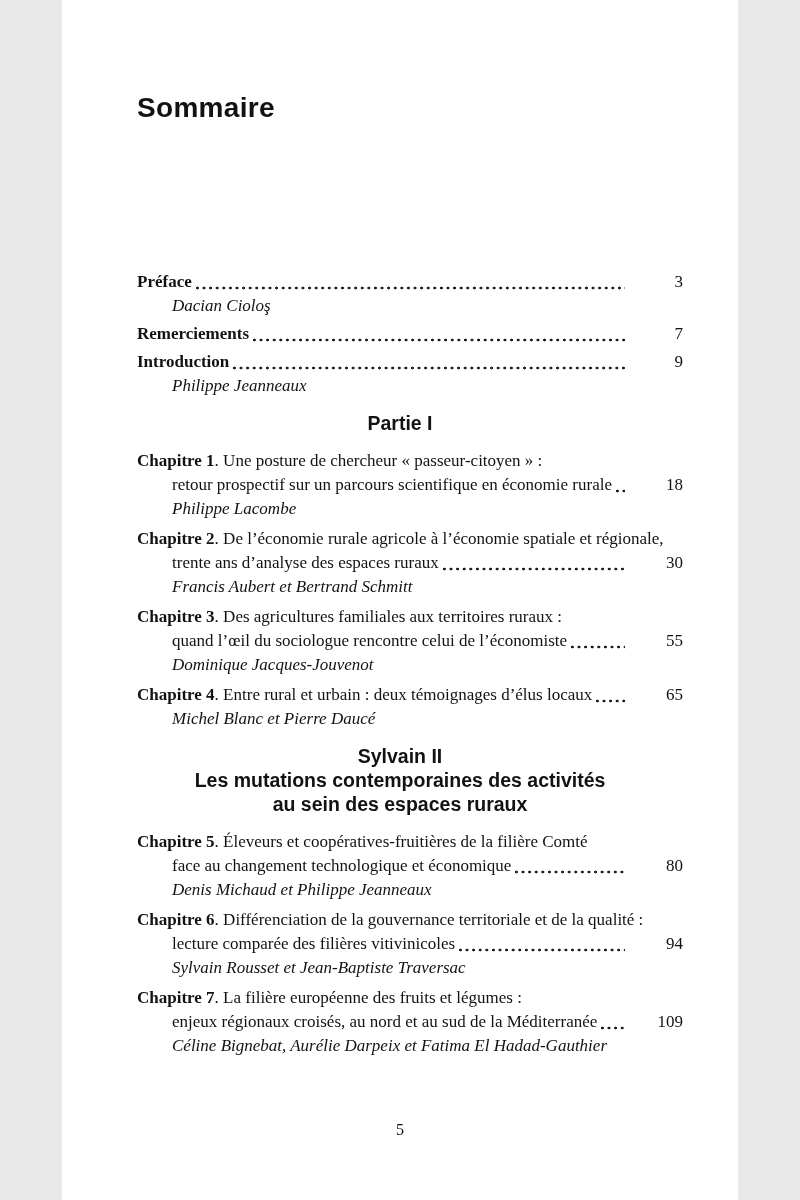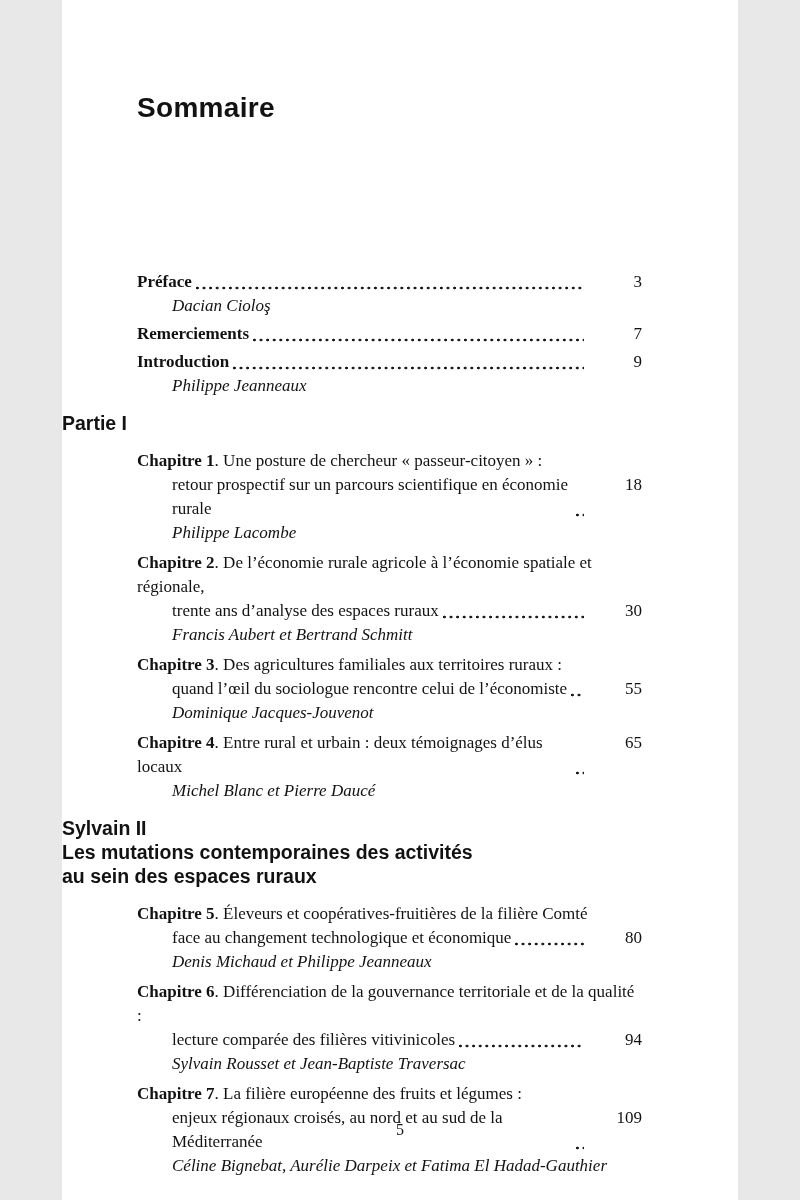--- a/index.html
+++ b/index.html
@@ -20,21 +20,21 @@
     font-family: "Liberation Sans", "DejaVu Sans", sans-serif;
     font-weight: bold;
     font-size: 28px;
     line-height: 32px;
     margin: 0 0 0 75px;
     letter-spacing: 0.3px;
   }
   .toc-body { margin-top: 146px; }
   .entry, .chapter {
     padding-left: 75px;
-    padding-right: 96px;
+    padding-right: 55px;
   }
   .entry { margin-bottom: 4px; }
   .chapter { margin-bottom: 6px; }
   .line { }
   .flex { display: flex; }
   .b { font-weight: bold; }
   .indent { padding-left: 35px; }
   .author {
     font-style: italic;
     padding-left: 35px;
@@ -48,20 +48,21 @@
     background-image: radial-gradient(circle at 1.5px 2px, #1c1c1c 1.15px, transparent 1.7px);
     background-size: 6.6px 4px;
     background-repeat: repeat-x;
   }
   .num { flex: 0 0 52px; width: 52px; text-align: right; }
   .part-heading {
     font-family: "Liberation Sans", "DejaVu Sans", sans-serif;
     font-weight: bold;
     font-size: 19.5px;
     line-height: 24px;
+    text-align: center;
     margin: 13px 0 14px 0;
   }
   .footer {
     position: absolute;
     left: 0; right: 0;
     top: 1118px;
     text-align: center;
     font-size: 16px;
   }
 </style>

